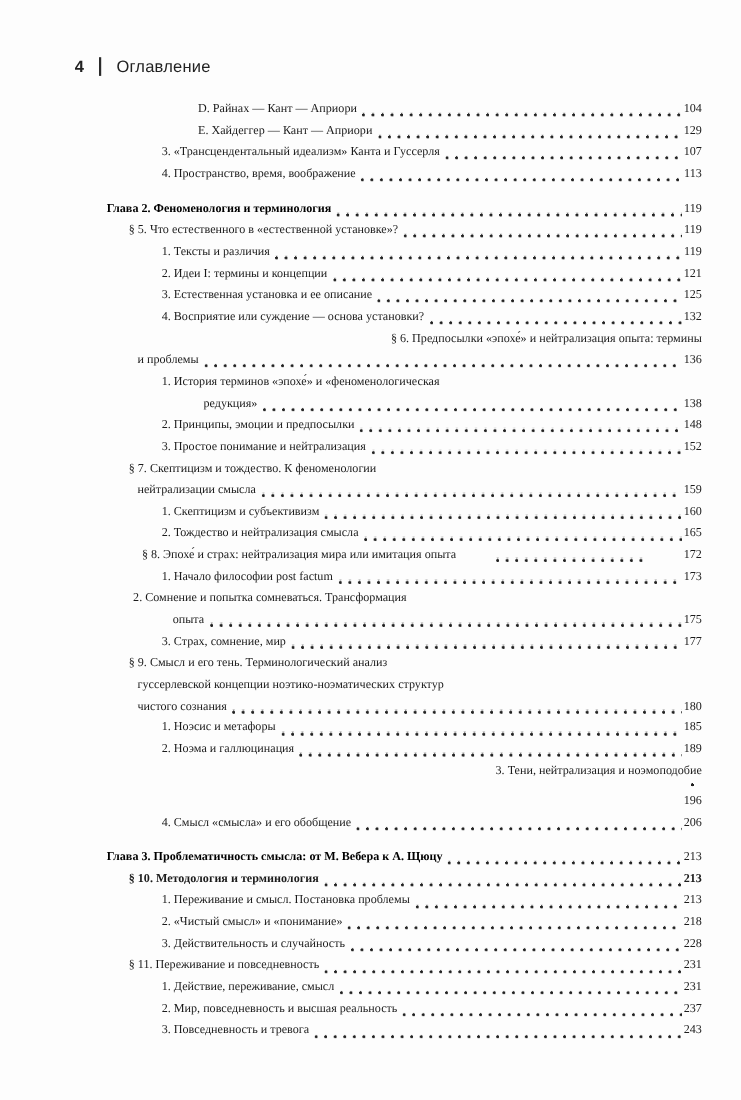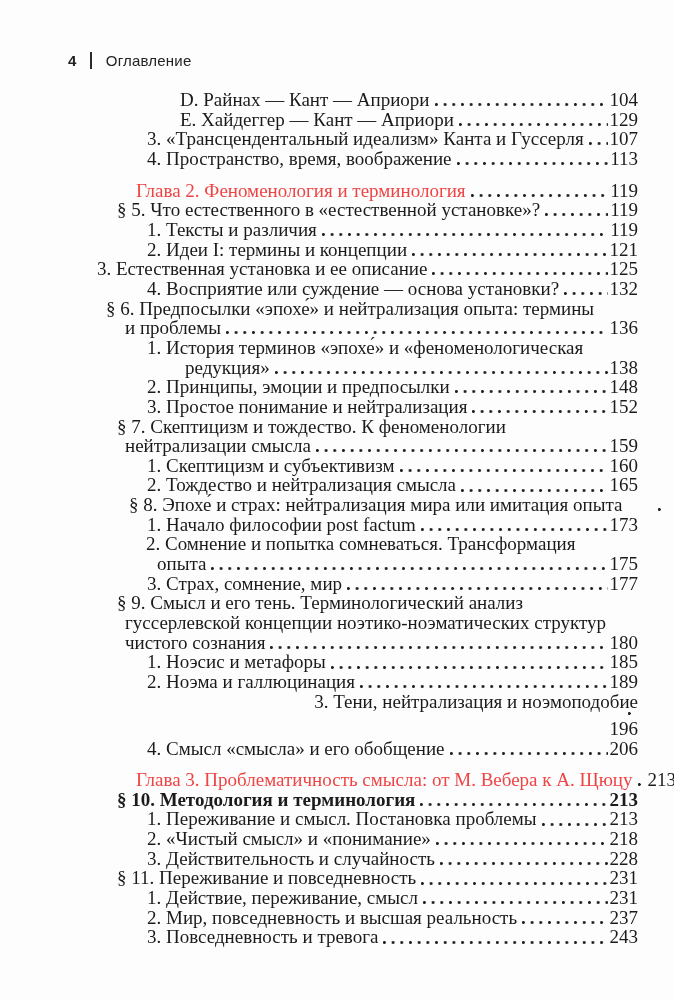--- a/index.html
+++ b/index.html
@@ -40,26 +40,26 @@
   }
   .running-title {
     letter-spacing: 0.2px;
   }
   
   .toc {
     position: absolute;
     top: 90px;
     left: 97px;
     width: 541px;
-    font-size: 19px;
+    font-size: 11px;
     line-height: 19.65px;
   }
   .toc-entry { margin: 0; }
   .toc-entry.lvl-chapter { margin-top: 12px; }
-  .toc-entry.lvl-chapter .entry-text { font-weight: normal; color: #ef4444; margin-left: 39px; }
+  .toc-entry.lvl-chapter .entry-text { font-weight: bold; color: #000000; }
   .toc-line { white-space: nowrap; }
   .toc-row {
     display: flex;
     align-items: flex-end;
   }
   .entry-text { white-space: nowrap; }
   .dot-leader {
     flex: 1 1 auto;
     height: 4px;
     margin: 0 2px 3.5px 5px;
@@ -132,35 +132,35 @@
         </div>
       </div>
       <div class="toc-entry lvl-item">
         <div class="toc-row" style="margin-left: 50px;">
           <span class="entry-text">2.  Идеи I: термины и концепции</span>
           <span class="dot-leader"></span>
           <span class="page-ref">121</span>
         </div>
       </div>
       <div class="toc-entry lvl-item">
-        <div class="toc-row" style=" justify-content: flex-end;">
+        <div class="toc-row" style="margin-left: 50px; justify-content: flex-end;">
           <span class="entry-text">3.  Естественная установка и ее описание</span>
           <span class="dot-leader"></span>
           <span class="page-ref">125</span>
         </div>
       </div>
       <div class="toc-entry lvl-item">
         <div class="toc-row" style="margin-left: 50px;">
           <span class="entry-text">4.  Восприятие или суждение — основа установки?</span>
           <span class="dot-leader"></span>
           <span class="page-ref">132</span>
         </div>
       </div>
       <div class="toc-entry lvl-section">
-        <div class="toc-line entry-text" style="margin-left: 9px;">§ 6.  Предпосылки «эпохе́» и нейтрализация опыта: термины</div>
+        <div class="toc-line entry-text" style="margin-left: 20px; text-align: right;">§ 6.  Предпосылки «эпохе́» и нейтрализация опыта: термины</div>
         <div class="toc-row" style="margin-left: 28px;">
           <span class="entry-text">и проблемы</span>
           <span class="dot-leader"></span>
           <span class="page-ref">136</span>
         </div>
       </div>
       <div class="toc-entry lvl-item">
         <div class="toc-line entry-text" style="margin-left: 50px;">1.  История терминов «эпохе́» и «феноменологическая</div>
         <div class="toc-row" style="margin-left: 88px;">
           <span class="entry-text">редукция»</span>
@@ -212,21 +212,21 @@
         </div>
       </div>
       <div class="toc-entry lvl-item">
         <div class="toc-row" style="margin-left: 50px;">
           <span class="entry-text">1.  Начало философии post factum</span>
           <span class="dot-leader"></span>
           <span class="page-ref">173</span>
         </div>
       </div>
       <div class="toc-entry lvl-item">
-        <div class="toc-line entry-text" style="margin-left: 49px;">2.  Сомнение и попытка сомневаться. Трансформация</div>
+        <div class="toc-line entry-text" style="margin-left: 24px;">2.  Сомнение и попытка сомневаться. Трансформация</div>
         <div class="toc-row" style="margin-left: 60px;">
           <span class="entry-text">опыта</span>
           <span class="dot-leader"></span>
           <span class="page-ref">175</span>
         </div>
       </div>
       <div class="toc-entry lvl-item">
         <div class="toc-row" style="margin-left: 50px;">
           <span class="entry-text">3.  Страх, сомнение, мир</span>
           <span class="dot-leader"></span>

